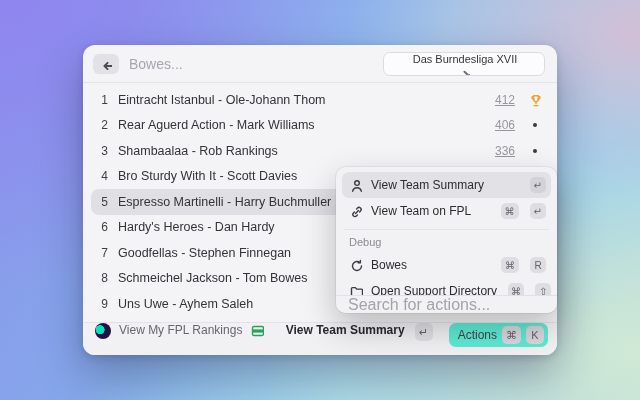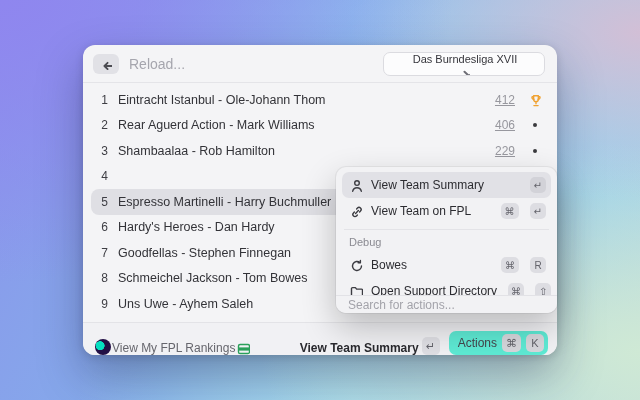--- a/index.html
+++ b/index.html
@@ -47,22 +47,22 @@
   .row-title { flex: 1; margin-left: 6px; font-size: 12.5px; color: #333338;
                white-space: nowrap; overflow: hidden; }
   .row-points { font-size: 12px; color: #97979e; margin-right: 12px; text-decoration: underline; }
   .row-status { width: 16px; display: flex; align-items: center; justify-content: center;
                 flex: none; margin-right: 2px; }
   .dot { width: 4px; height: 4px; border-radius: 50%; background: #3a3a3e; }
   .ic-trophy { width: 14px; height: 14px; color: #f0a232; stroke-width: 1.3; }
 
   
   .footer { position: absolute; left: 0; right: 0; bottom: 0; height: 33px;
-            border-top: 1px solid #e3e3e7; display: flex; align-items: flex-end;
-            padding: 0 9px 0 12px; gap: 1px; background: #f1f1f4; }
+            border-top: 1px solid #e3e3e7; display: flex; align-items: flex-start;
+            padding: 0 9px 0 12px; gap: 8px; background: #f1f1f4; }
   .fpl-logo { width: 16px; height: 16px; border-radius: 50%; flex: none;
               background: radial-gradient(circle at 32% 42%, #06dfc0 0 30%, #231045 33%); }
   .footer-cmd { font-size: 12px; color: #66666d; }
   .gw-icon { color: #2aa05a; display: flex; }
   .gw-icon svg.ic { width: 14px; height: 14px; }
   .footer-spacer { flex: 1; }
   .primary-label { font-size: 12px; font-weight: 700; color: #29292e; margin-right: 2px; }
   .kbd { min-width: 18px; height: 18px; padding: 0 4px; border-radius: 5px;
          background: #dfdfe4; color: #63636b; font-size: 11px;
          display: inline-flex; align-items: center; justify-content: center; }
@@ -82,21 +82,21 @@
   .menu-item.selected { background: #e1e1e6; }
   .menu-item .mi-icon { width: 14px; height: 14px; color: #3c3c42; display: flex; flex: none; }
   .menu-item .mi-label { flex: 1; font-size: 12px; color: #2c2c31; white-space: nowrap; }
   .menu-item .kbd { min-width: 16px; height: 16px; font-size: 10px; background: #dddde2;
                     margin-left: 3px; }
   .menu-item.selected .kbd { background: #d2d2d8; }
   .menu-sep { height: 1px; background: #e3e3e7; margin: 5px 2px 0; }
   .menu-section { font-size: 11px; color: #8b8b92; padding: 6px 7px 4px; }
   .menu-search { height: 18px; border-top: 1px solid #e2e2e6; background: #f2f2f4;
                  display: flex; align-items: center; padding: 0 12px;
-                 font-size: 12px; color: #a3a3aa; flex: none; }
+                 font-size: 16px; color: #a3a3aa; flex: none; }
 </style>
 </head>
 <body>
 
 <svg width="0" height="0" style="position:absolute" aria-hidden="true">
   <defs>
     <g id="arrow-left-icon">
         <path d="M12 8H4.8M7.6 4.8L4.4 8l3.2 3.2"></path>
       </g>
     <g id="chevron-down-icon">
@@ -134,21 +134,21 @@
 <div class="window">
 
   <div class="header">
     <div class="back-btn">
       <span style="display:flex">
           <svg class="ic">
             <use href="#arrow-left-icon"></use>
           </svg>
         </span>
     </div>
-    <div class="search-ph">Reload...</div>
+    <div class="search-ph">Bowes...</div>
     <div class="dropdown">
       <span class="dropdown-label">Das Burndesliga XVII</span>
       <span style="display:flex">
           <svg class="ic">
             <use href="#chevron-down-icon"></use>
           </svg>
         </span>
     </div>
   </div>
 
@@ -166,28 +166,29 @@
       <div class="row">
     <span class="rank">2</span>
     <span class="row-title">Rear Aguerd Action - Mark Williams</span>
     <span class="row-points">406</span>
     <span class="row-status">
           <span class="dot"></span>
         </span>
   </div>
       <div class="row">
     <span class="rank">3</span>
-    <span class="row-title">Shambaalaa - Rob Hamilton</span>
-    <span class="row-points">229</span>
+    <span class="row-title">Shambaalaa - Rob Rankings</span>
+    <span class="row-points">336</span>
     <span class="row-status">
           <span class="dot"></span>
         </span>
   </div>
       <div class="row">
     <span class="rank">4</span>
+    <span class="row-title">Bro Sturdy With It - Scott Davies</span>
     <span class="row-points"></span>
     <span class="row-status"></span>
   </div>
       <div class="row selected">
     <span class="rank">5</span>
     <span class="row-title">Espresso Martinelli - Harry Buchmuller</span>
     <span class="row-points"></span>
     <span class="row-status"></span>
   </div>
       <div class="row">

